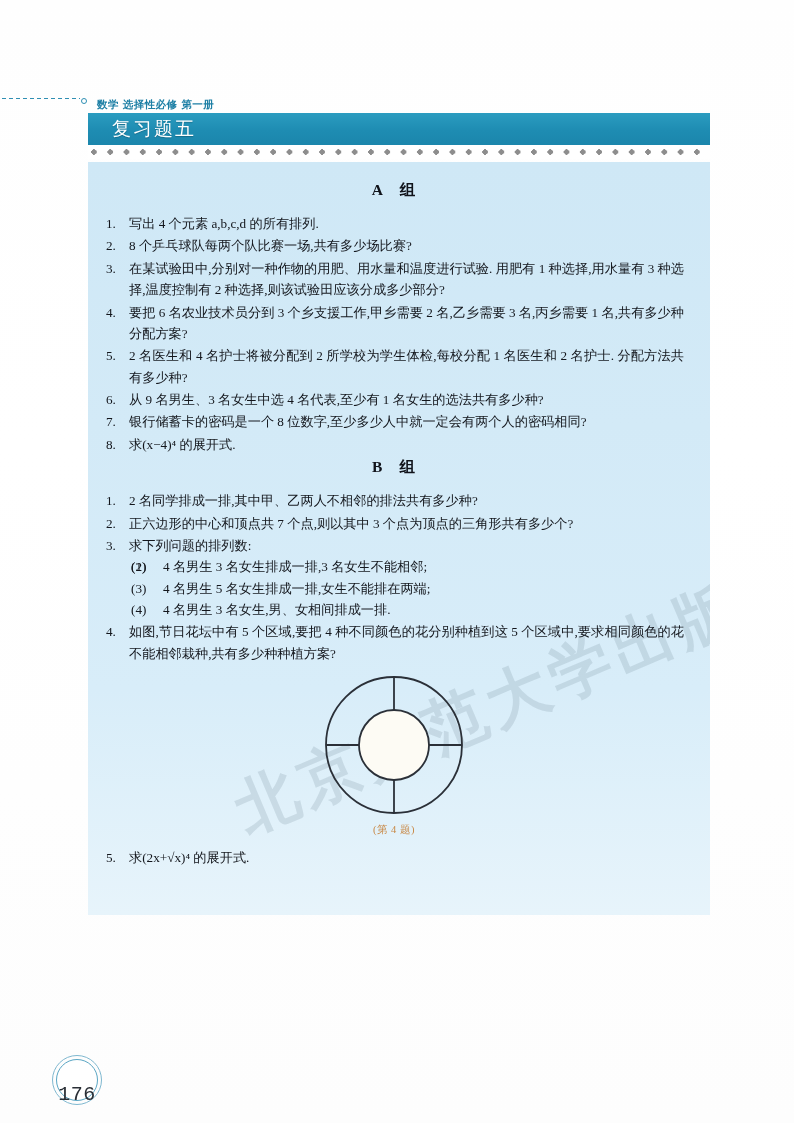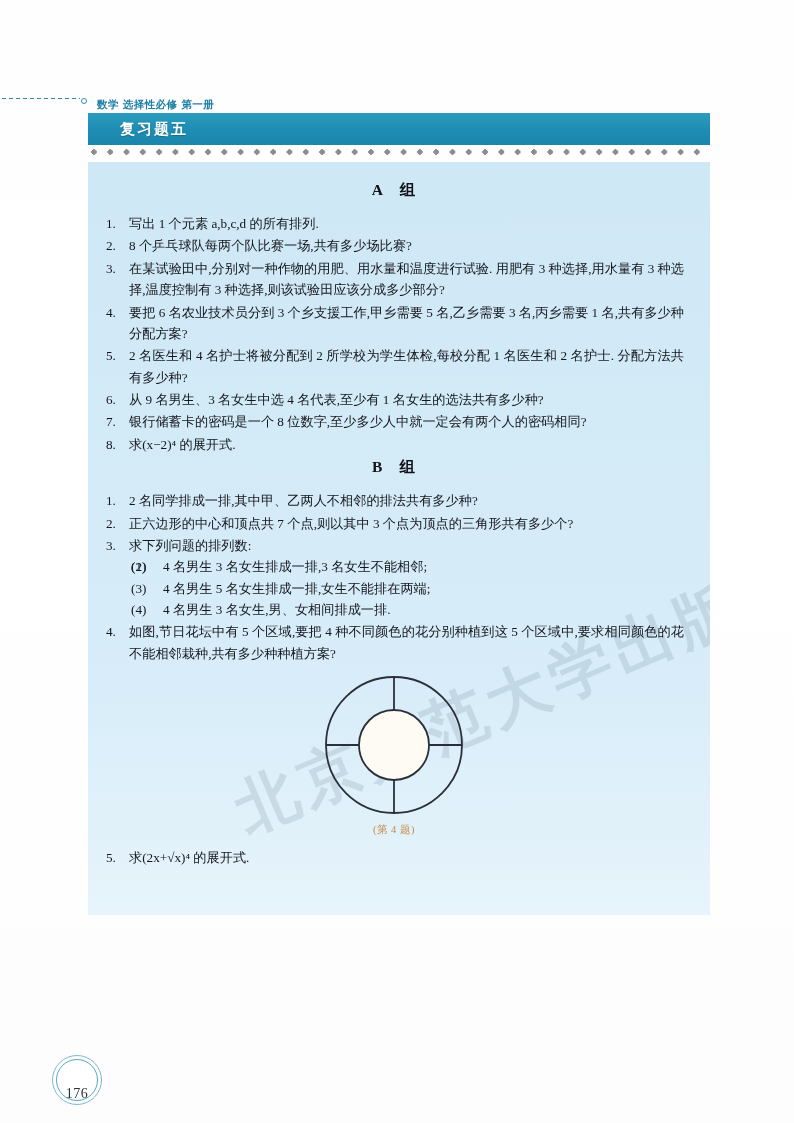--- a/index.html
+++ b/index.html
@@ -40,23 +40,23 @@
   }
 
   
   .titlebar {
     position: absolute; left: 88px; top: 113px;
     width: 622px; height: 32px;
     background: linear-gradient(180deg,#2b9cc0 0%,#1e8cb2 55%,#1b86ac 100%);
     display: flex; align-items: center;
   }
   .titlebar-text {
-    margin-left: 32px;
+    margin-left: 24px;
     font-family: "DejaVu Sans", sans-serif;
-    font-size: 15px; font-weight: bold; color: #ffffff;
+    font-size: 19px; font-weight: normal; color: #ffffff;
     letter-spacing: 2px;
     text-shadow: 0 1px 1px rgba(0,0,0,.22);
   }
   .dotstrip {
     position: absolute; left: 88px; top: 145px;
     width: 622px; height: 14px;
     background: #ffffff;
   }
   .dotstrip::after {
     content: "";
@@ -159,22 +159,22 @@
     position: absolute; inset: 0;
     border: 1.4px solid #7fb8d0; border-radius: 50%;
   }
   .pagenum .ring-in {
     position: absolute; inset: 4px;
     border: 1.4px solid #5aa6c4; border-radius: 50%;
     background: #fff;
   }
   .pagenum span {
     position: relative; z-index: 2;
-    font-family: Liberation Serif, serif;
-    font-size: 14px; color: #2a2f36; letter-spacing: .5px; margin-top: 28px;
+    font-family: Liberation Mono, monospace;
+    font-size: 20px; color: #2a2f36; letter-spacing: .5px; margin-top: 28px;
   }
 </style>
 </head>
 <body>
 
 <div class="page">
 
   <div class="runhead">
     <div class="runhead-rule"></div>
     <div class="runhead-dot"></div>
@@ -192,49 +192,49 @@
 
     <div class="panel-inner">
 
       <div class="grouphead">
         <span>A</span><span class="gh-gap"></span><span>组</span>
       </div>
 
       <ol class="qlist">
         <li class="q">
           <span class="qnum">1.</span>
-          <span class="qtext">写出 1 个元素 a,b,c,d 的所有排列.</span>
+          <span class="qtext">写出 4 个元素 a,b,c,d 的所有排列.</span>
         </li>
         <li class="q">
           <span class="qnum">2.</span>
           <span class="qtext">8 个乒乓球队每两个队比赛一场,共有多少场比赛?</span>
         </li>
         <li class="q">
           <span class="qnum">3.</span>
-          <span class="qtext">在某试验田中,分别对一种作物的用肥、用水量和温度进行试验. 用肥有 3 种选择,用水量有 3 种选择,温度控制有 3 种选择,则该试验田应该分成多少部分?</span>
+          <span class="qtext">在某试验田中,分别对一种作物的用肥、用水量和温度进行试验. 用肥有 1 种选择,用水量有 3 种选择,温度控制有 2 种选择,则该试验田应该分成多少部分?</span>
         </li>
         <li class="q">
           <span class="qnum">4.</span>
-          <span class="qtext">要把 6 名农业技术员分到 3 个乡支援工作,甲乡需要 5 名,乙乡需要 3 名,丙乡需要 1 名,共有多少种分配方案?</span>
+          <span class="qtext">要把 6 名农业技术员分到 3 个乡支援工作,甲乡需要 2 名,乙乡需要 3 名,丙乡需要 1 名,共有多少种分配方案?</span>
         </li>
         <li class="q">
           <span class="qnum">5.</span>
           <span class="qtext">2 名医生和 4 名护士将被分配到 2 所学校为学生体检,每校分配 1 名医生和 2 名护士. 分配方法共有多少种?</span>
         </li>
         <li class="q">
           <span class="qnum">6.</span>
           <span class="qtext">从 9 名男生、3 名女生中选 4 名代表,至少有 1 名女生的选法共有多少种?</span>
         </li>
         <li class="q">
           <span class="qnum">7.</span>
           <span class="qtext">银行储蓄卡的密码是一个 8 位数字,至少多少人中就一定会有两个人的密码相同?</span>
         </li>
         <li class="q">
           <span class="qnum">8.</span>
-          <span class="qtext">求(x−2)⁴ 的展开式.</span>
+          <span class="qtext">求(x−4)⁴ 的展开式.</span>
         </li>
       </ol>
 
       <div class="grouphead" style="">
         <span>B</span><span class="gh-gap"></span><span>组</span>
       </div>
 
       <ol class="qlist">
         <li class="q">
           <span class="qnum">1.</span>

